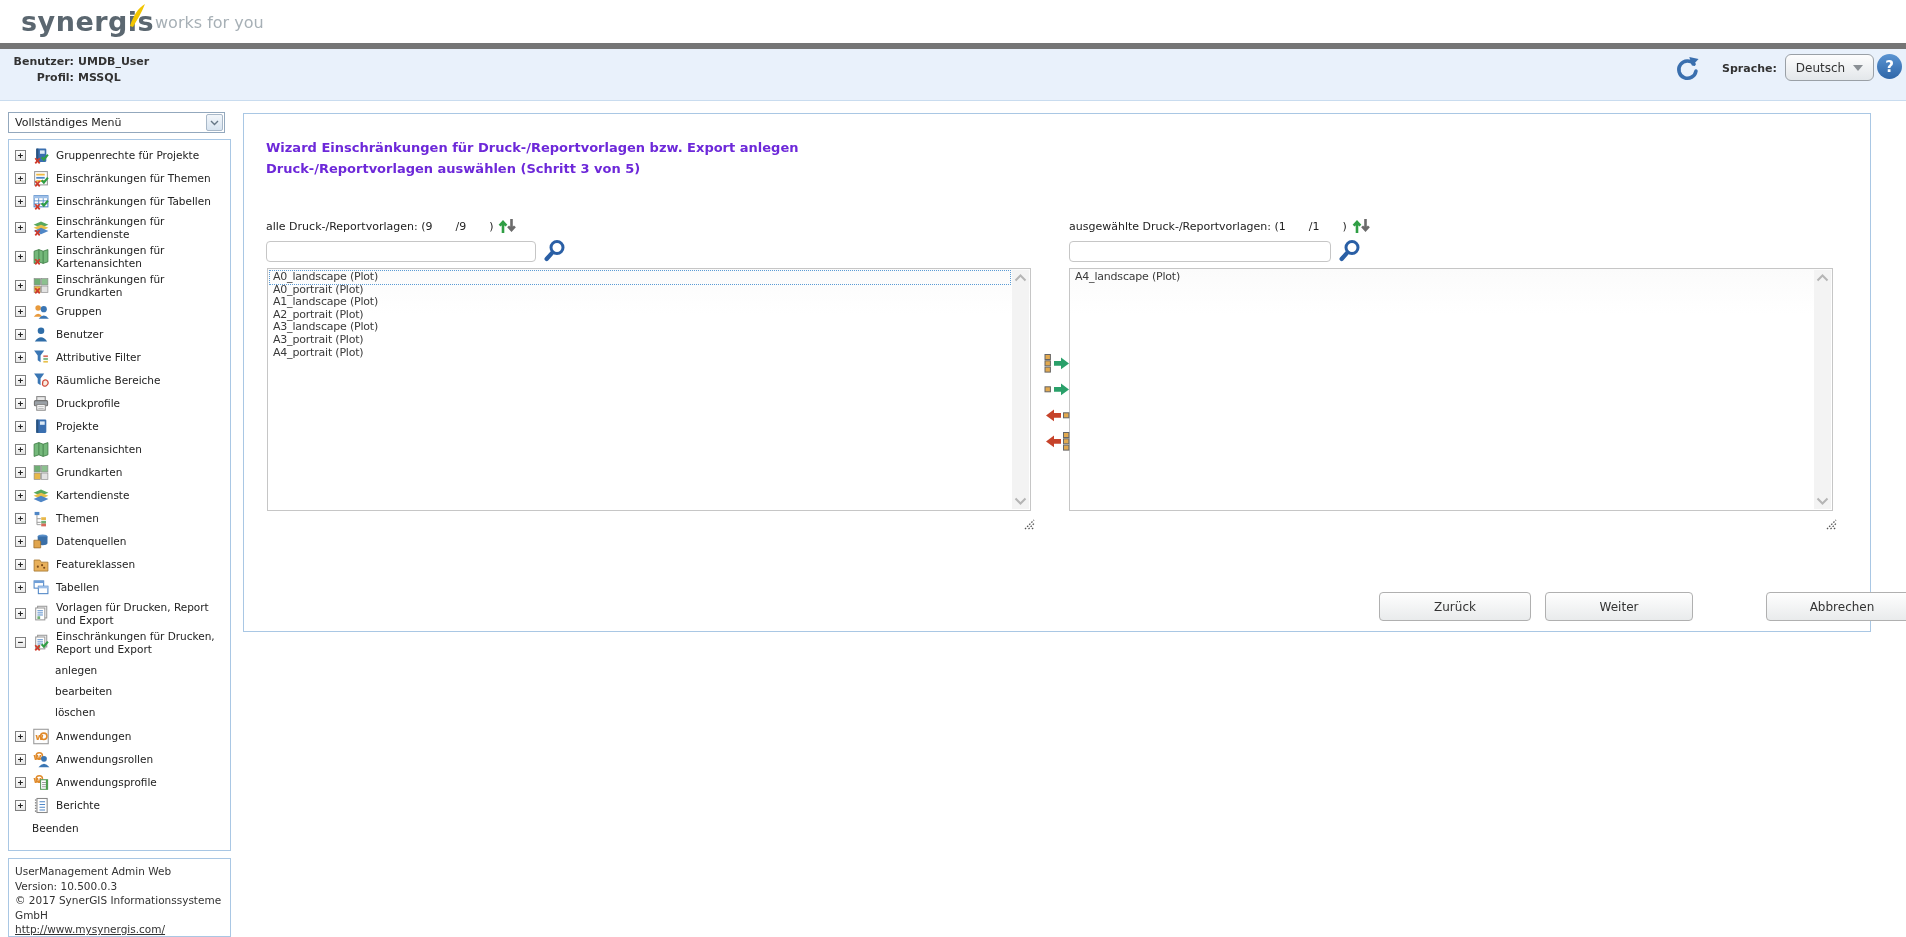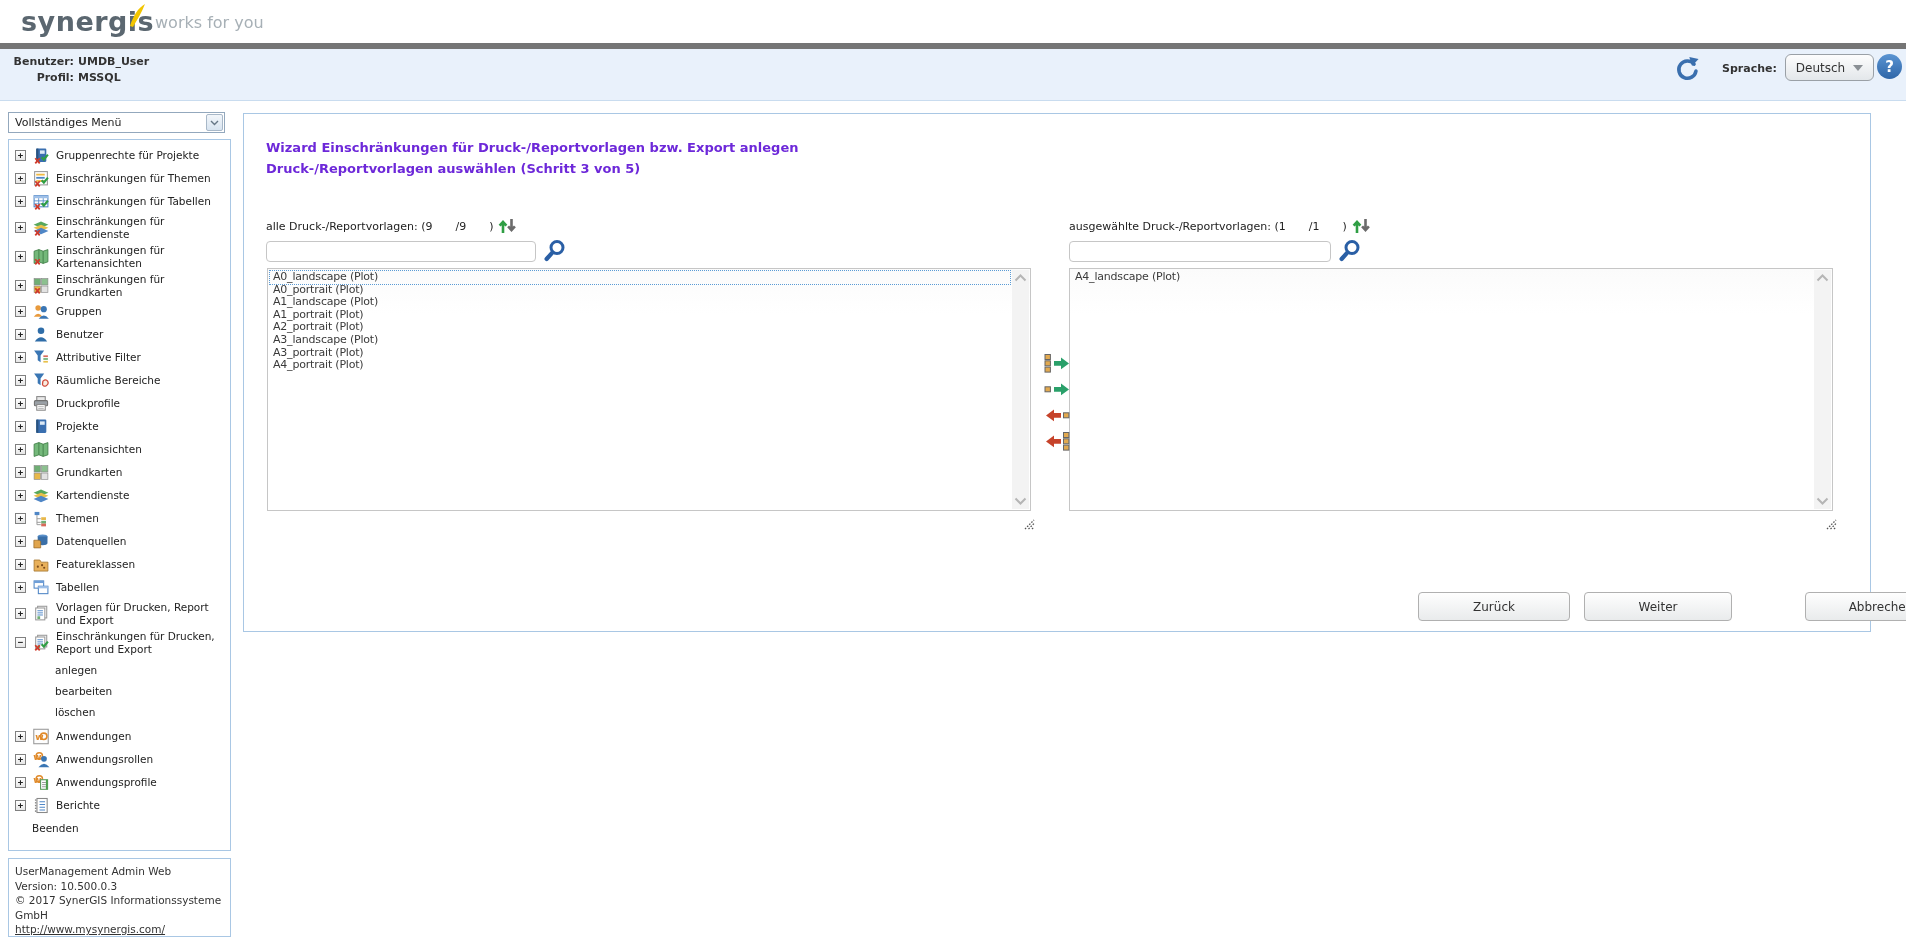--- a/index.html
+++ b/index.html
@@ -77,21 +77,21 @@
     letter-spacing:-.2px; cursor:pointer; }
   .litem.focus { outline:1px dotted #5a9bd5; }
   .vscroll { position:absolute; right:1px; top:1px; bottom:1px; width:17px; background:#f3f3f3; cursor:pointer; }
   .vscroll svg { position:absolute; left:2px; }
   .vscroll .chev-up { top:4px; } .vscroll .chev-dn { bottom:4px; }
   .grip { position:absolute; top:401px; width:13px; height:13px; cursor:nwse-resize; }
   .grip.gr-left { left:778px; } .grip.gr-right { left:1580px; }
   .xferbtn { position:absolute; left:799px; width:28px; height:20px; cursor:pointer; background:none; border:none; }
   .btn { position:absolute; top:478px; height:29px; background:linear-gradient(#fefefe,#e9ebec);
     border:1px solid #b0b0b0; border-radius:4px; font-size:12px; color:#333;
-    font-family:"DejaVu Sans","Liberation Sans",sans-serif; cursor:pointer;margin-left:39px; }
+    font-family:"DejaVu Sans","Liberation Sans",sans-serif; cursor:pointer; }
   .btn.b-back { left:1135px; width:152px; } .btn.b-next { left:1301px; width:148px; }
   .btn.b-cancel { left:1522px; width:152px; }
 </style>
 </head>
 <body>
 
 <div class="topbar">
   <span class="logo-text">synergis</span>
   <span class="logo-swoosh">
     <svg width="22" height="24" viewBox="0 0 22 24">
@@ -504,21 +504,20 @@
         <line x1="10.3" y1="14.6" x2="4.6" y2="21" stroke="#2a5fa5" stroke-width="4.2" stroke-linecap="round"></line>
       </svg>
     </span>
   </div>
 
   <div class="listbox lb-left">
     <div class="litems" id="list-left">
         <div class="litem focus">A0_landscape (Plot)</div>
         <div class="litem">A0_portrait (Plot)</div>
         <div class="litem">A1_landscape (Plot)</div>
-        <div class="litem">A1_portrait (Plot)</div>
         <div class="litem">A2_portrait (Plot)</div>
         <div class="litem">A3_landscape (Plot)</div>
         <div class="litem">A3_portrait (Plot)</div>
         <div class="litem">A4_portrait (Plot)</div>
       </div>
     <div class="vscroll">
       <svg class="chev-up" width="13" height="8" viewBox="0 0 13 8">
           <path d="M1.5 6.5 L6.5 1.5 11.5 6.5" fill="none" stroke="#b5b5b5" stroke-width="2"></path>
         </svg>
       <svg class="chev-dn" width="13" height="8" viewBox="0 0 13 8">

